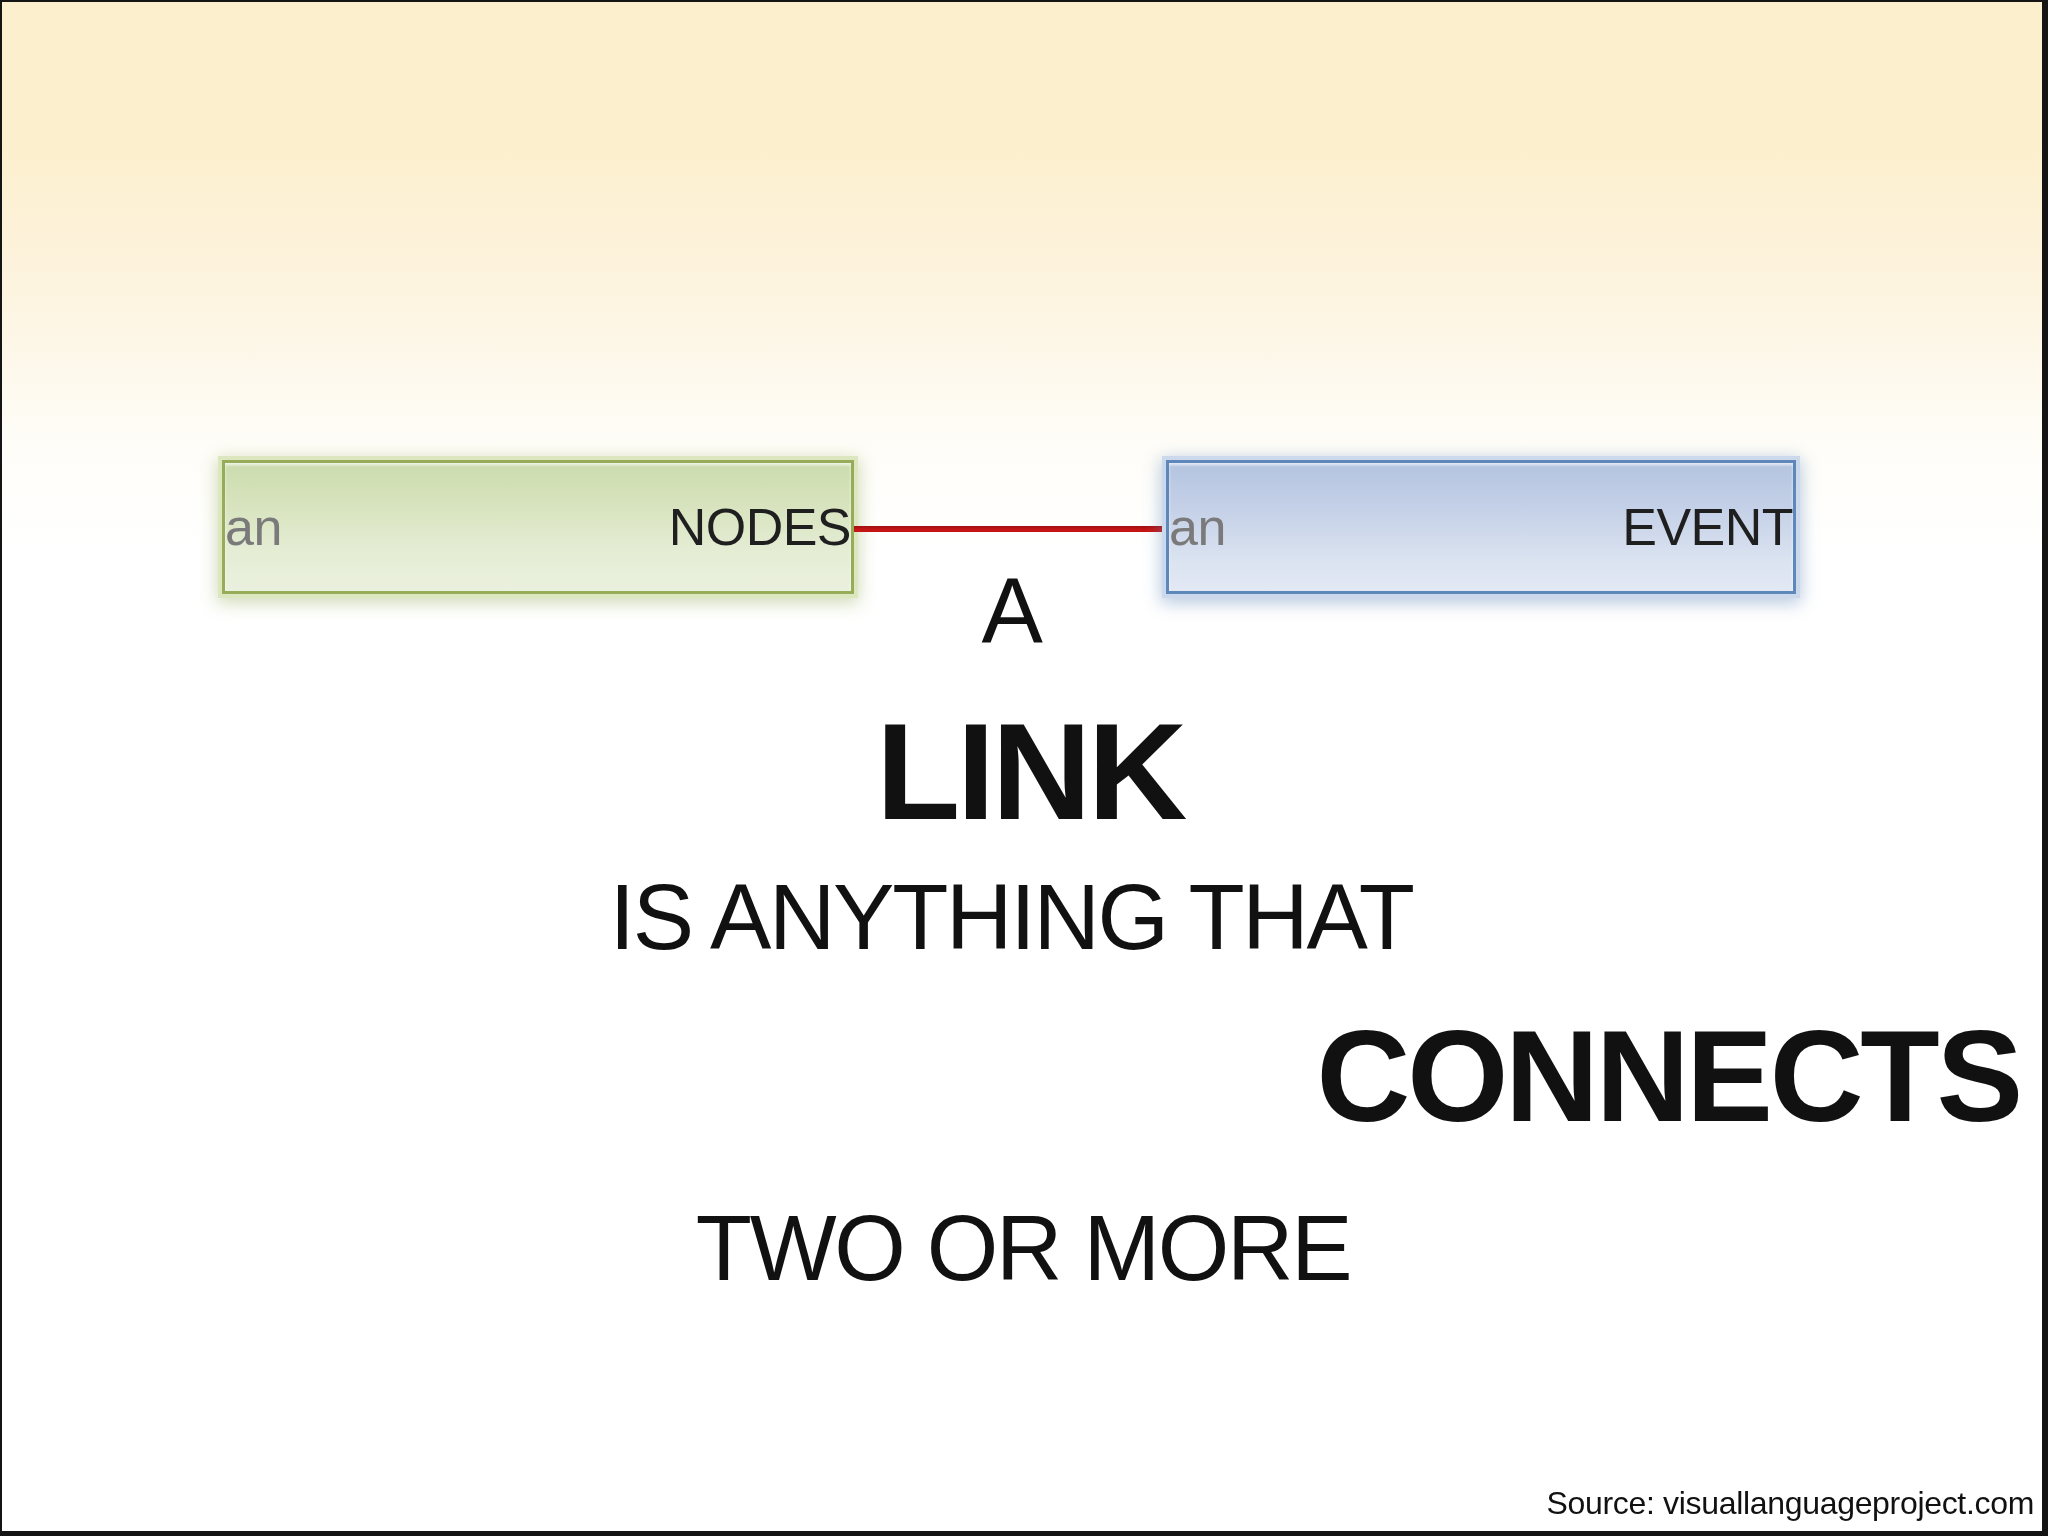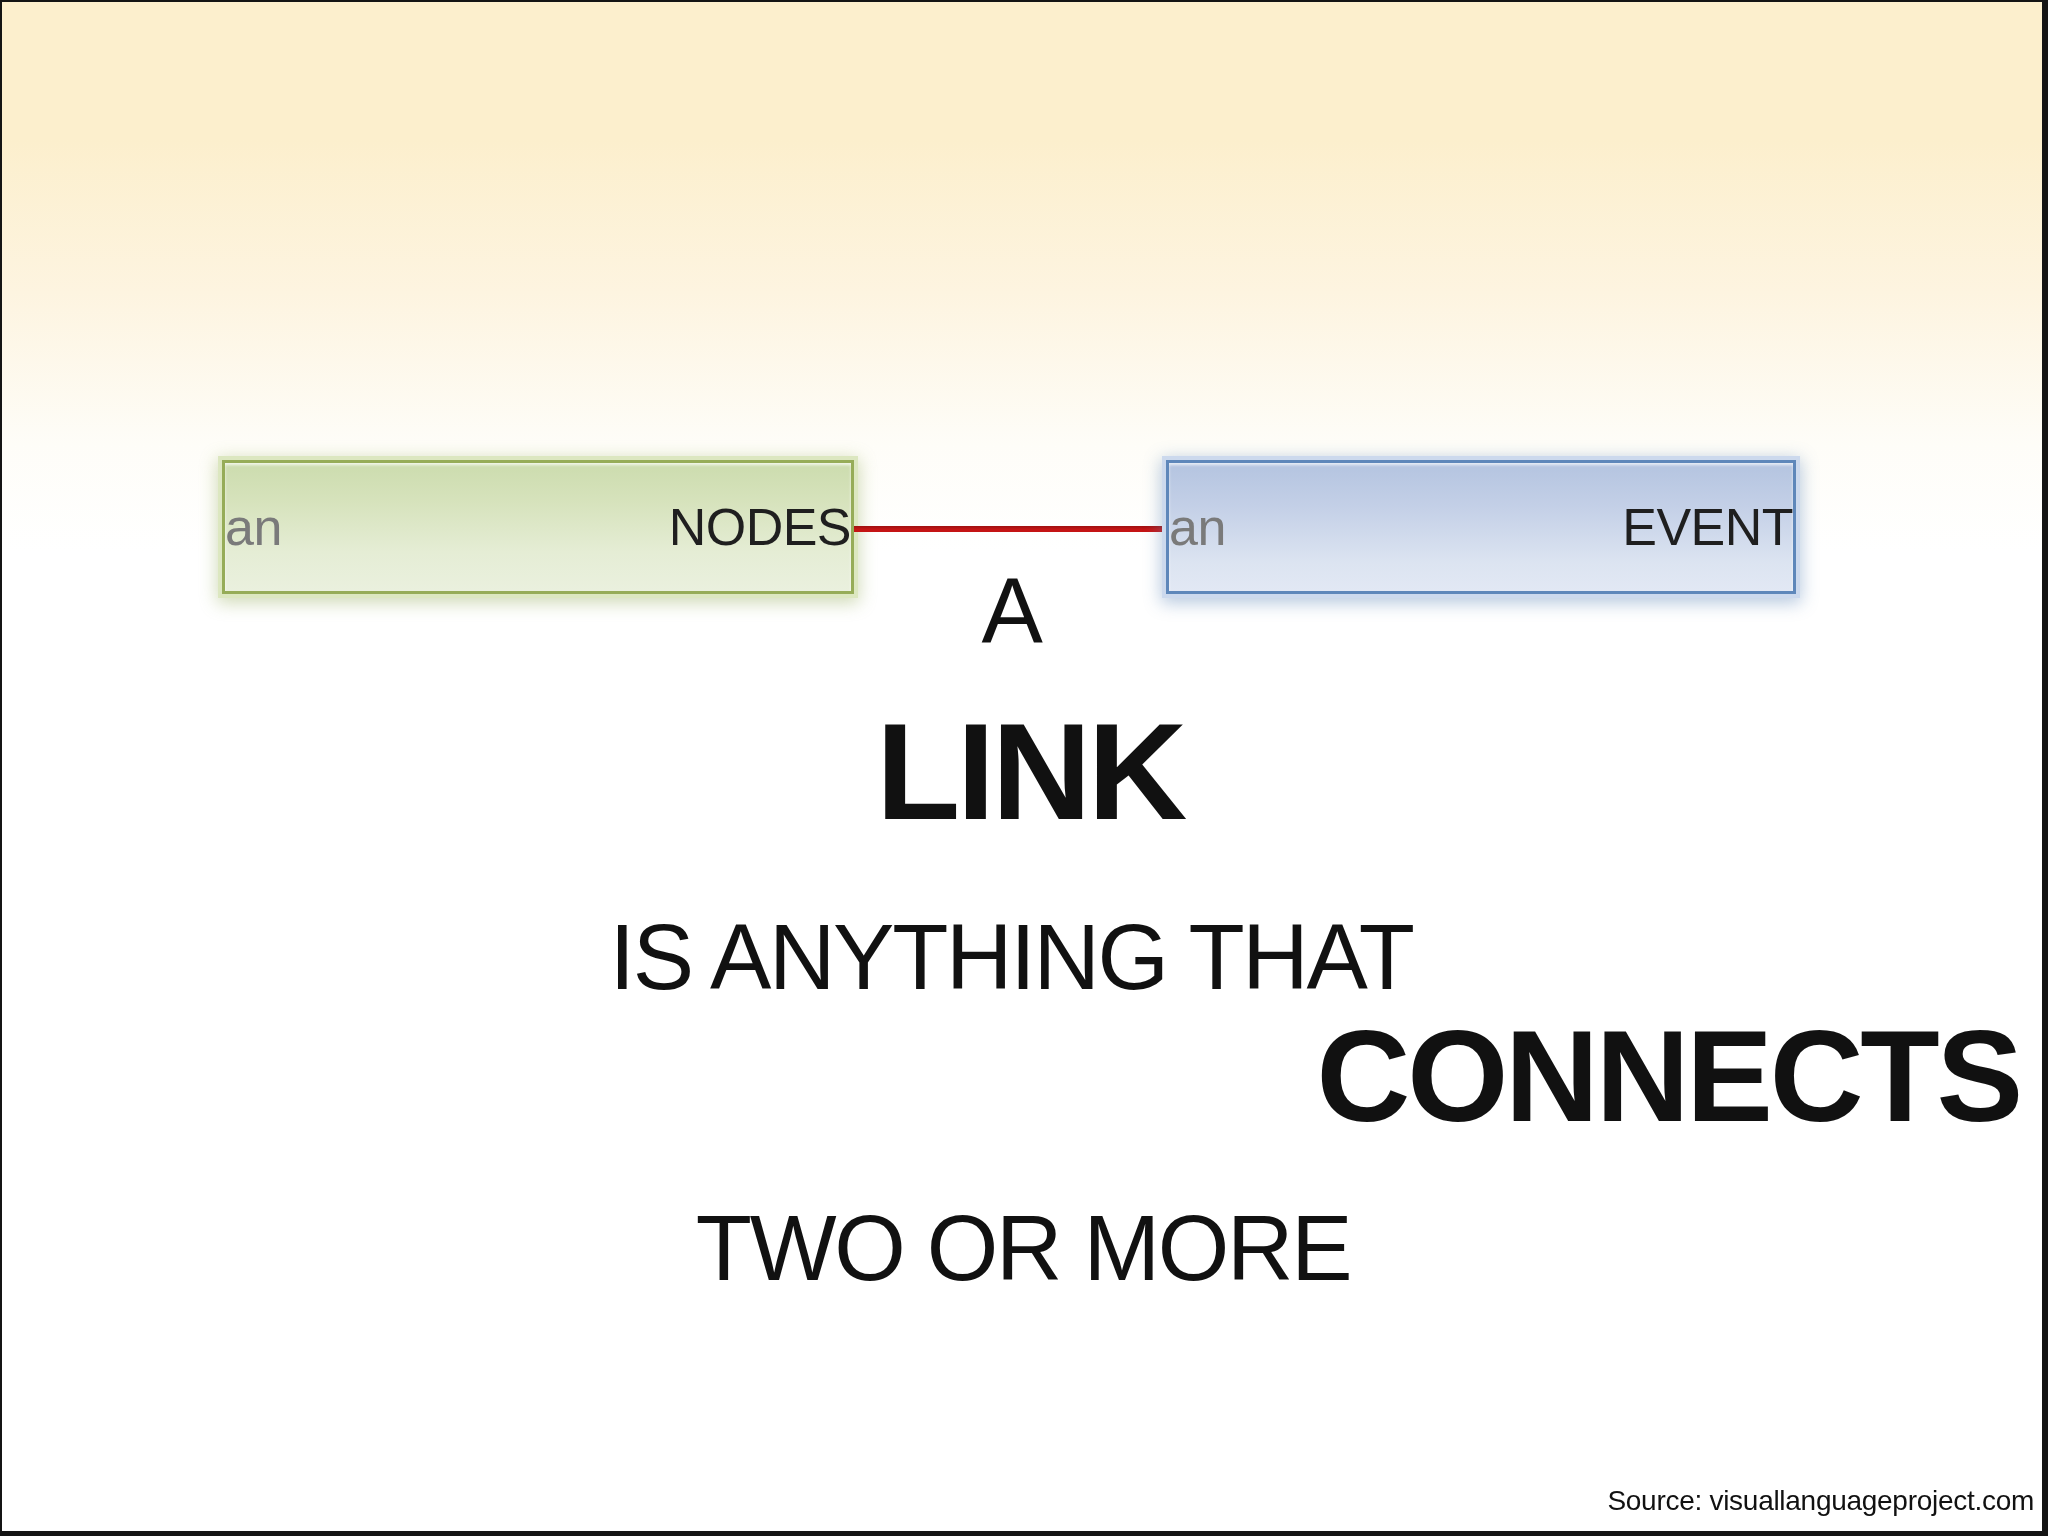--- a/index.html
+++ b/index.html
@@ -82,29 +82,29 @@
     text-align: center;
     color: #111111;
     letter-spacing: -0.025em;
     line-height: 1;
     white-space: nowrap;
   }
   .cap-regular { font-weight: 400; font-size: 92px; }
   .cap-bold    { font-weight: 700; }
   .line-a        { top: 563px;  }
   .line-link     { top: 700px;  font-size: 138px; margin-left: 38px; }
-  .line-is       { top: 869px; margin-top: 40px;  }
+  .line-is       { top: 869px;  }
   .line-connects { top: 1009px; font-size: 130px; text-align: right; }
   .line-two      { top: 1200px; padding-left: 24px; }
   .line-nodes    { top: 1312px; font-size: 140px; }
   .source-note {
     position: absolute;
     right: 8px;
     top: 1483px;
-    font-size: 28px;
+    font-size: 32px;
     color: #111111;
     letter-spacing: -0.01em;
     white-space: nowrap;
   }
 </style>
 </head>
 <body>
 
 <div class="slide">
 

